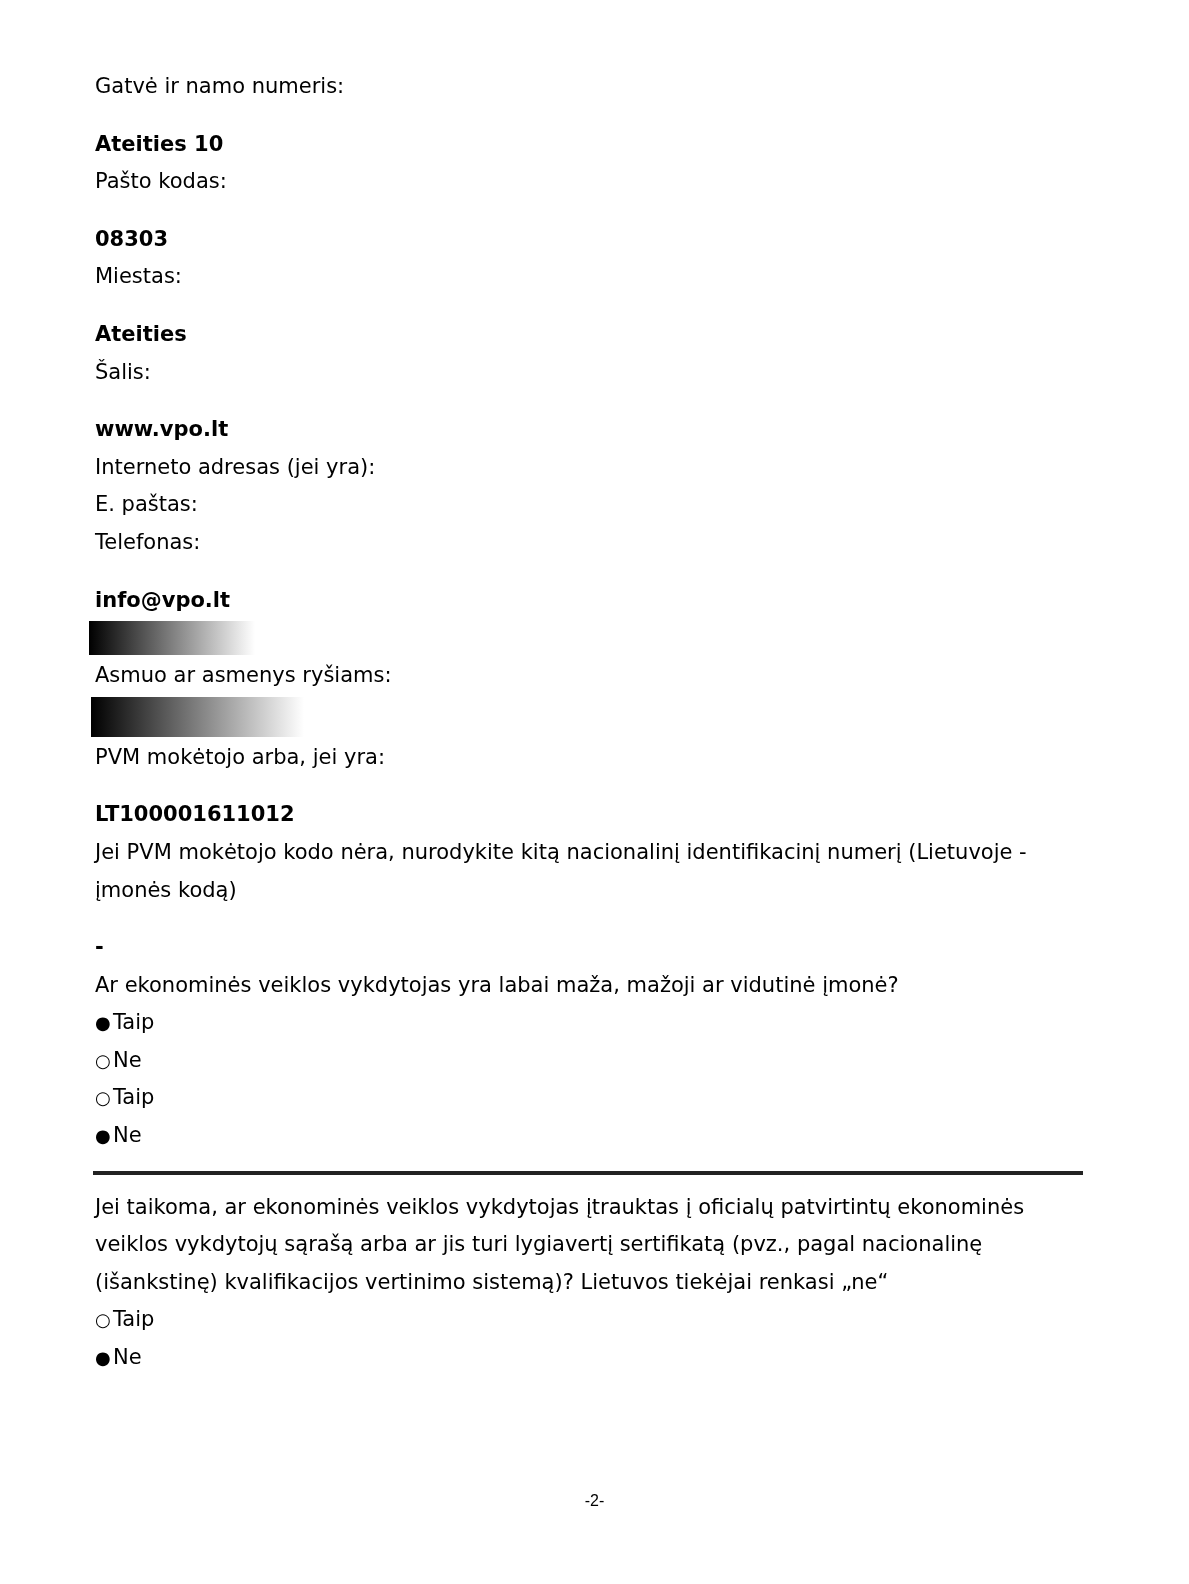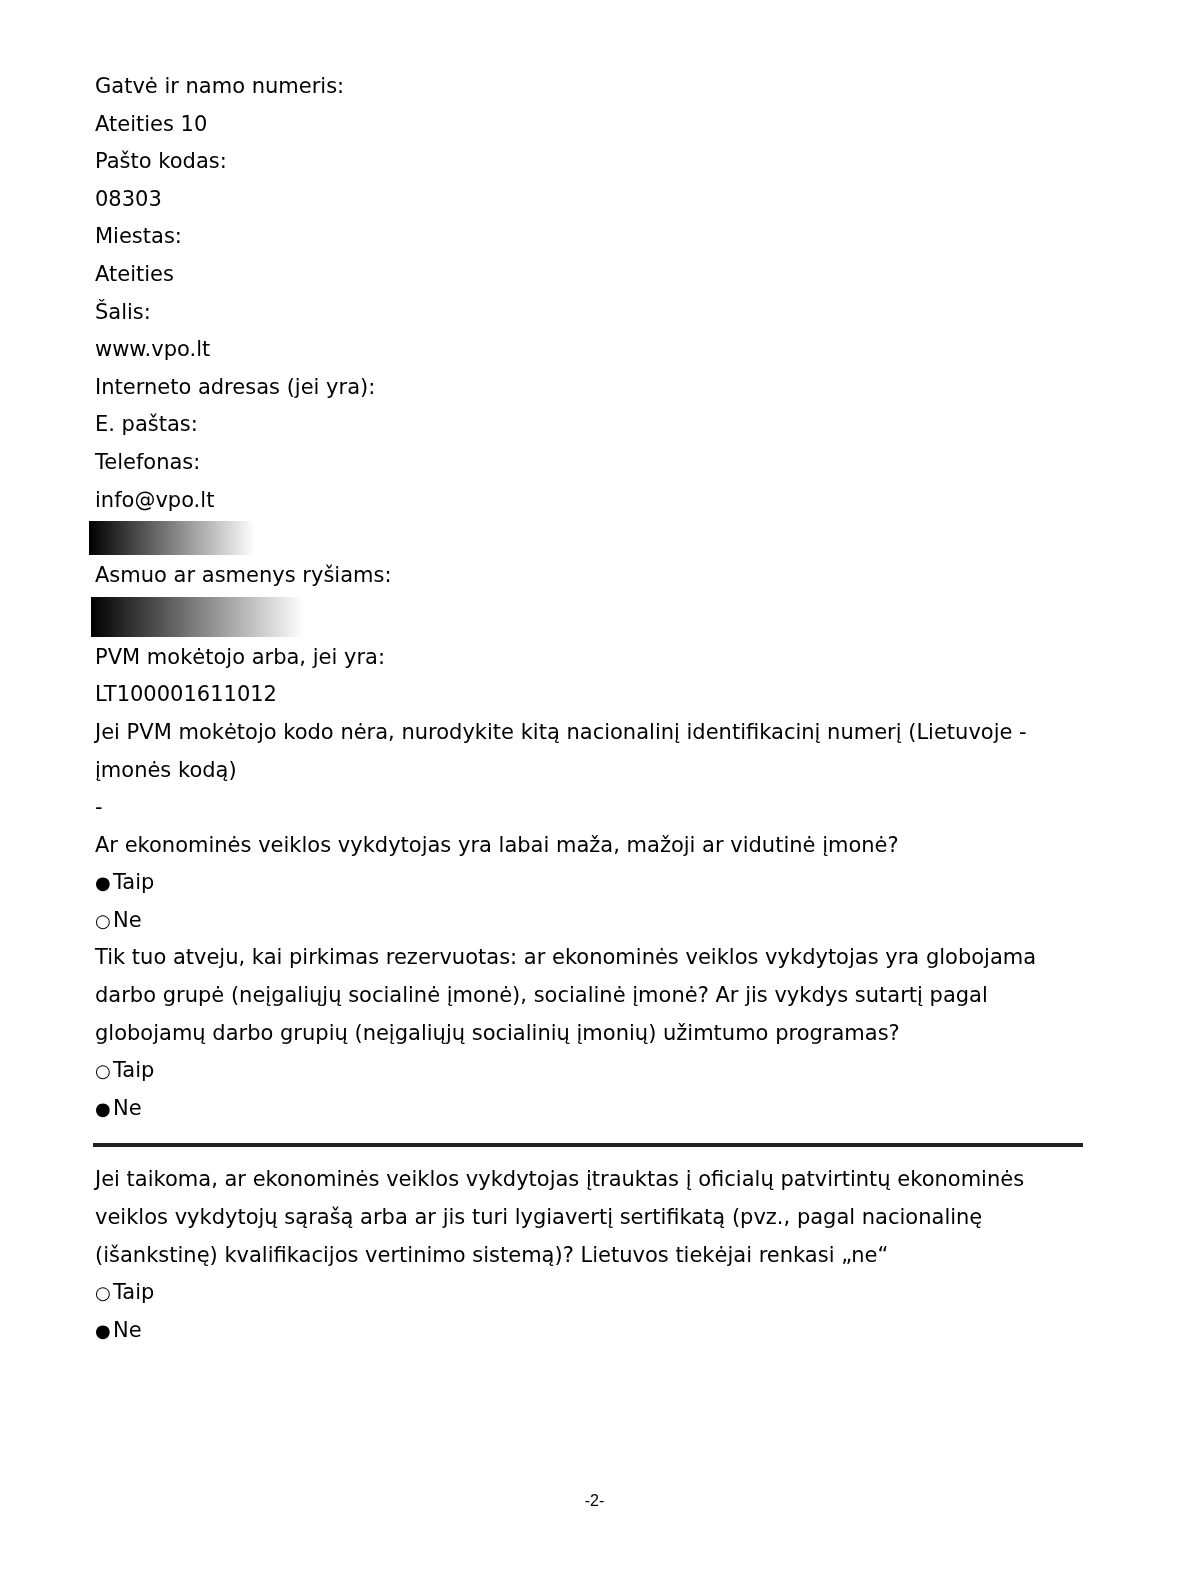--- a/index.html
+++ b/index.html
@@ -1,20 +1,20 @@
 <!DOCTYPE html>
 <html><head>
 <meta charset="utf-8">
 <style>
   html, body { margin:0; padding:0; background:#fff; }
   body { width:1189px; height:1584px; position:relative; font-family:"DejaVu Sans", sans-serif; color:#000; }
   .page { position:absolute; left:95px; top:68px; width:990px; }
   .row { font-size:21px; line-height:37.6px; margin:0; }
   .lbl { font-weight:normal; }
-  .val { font-weight:normal; }
+  .val { font-weight:bold;margin-top:20px; }
   .redact { height:34px; margin:2px 0 2px -6px; background:linear-gradient(to right,#000,#fff); }
   .radio { display:flex; align-items:center; }
   .radio .mark { width:18px; display:inline-block; font-size:18px; }
   hr.sep { border:none; border-top:4px solid #222; margin:16px 0 14px -2px; width:990px; }
   .footer { position:absolute; left:0; width:1189px; top:1492px; text-align:center; font-family:"Liberation Sans", sans-serif; font-size:16px; }
 </style>
 </head>
 <body>
 
 <div class="page">
@@ -41,21 +41,20 @@
   <p class="row lbl">Ar ekonominės veiklos vykdytojas yra labai maža, mažoji ar vidutinė įmonė?</p>
   <div class="row radio">
       <span class="mark">●</span>
       <span>Taip</span>
     </div>
   <div class="row radio">
       <span class="mark">○</span>
       <span>Ne</span>
     </div>
 
-  <p class="row lbl">Tik tuo atveju, kai pirkimas rezervuotas: ar ekonominės veiklos vykdytojas yra globojama darbo grupė (neįgaliųjų socialinė įmonė), socialinė įmonė? Ar jis vykdys sutartį pagal globojamų darbo grupių (neįgaliųjų socialinių įmonių) užimtumo programas?</p>
   <div class="row radio">
       <span class="mark">○</span>
       <span>Taip</span>
     </div>
   <div class="row radio">
       <span class="mark">●</span>
       <span>Ne</span>
     </div>
 
   <hr class="sep">

